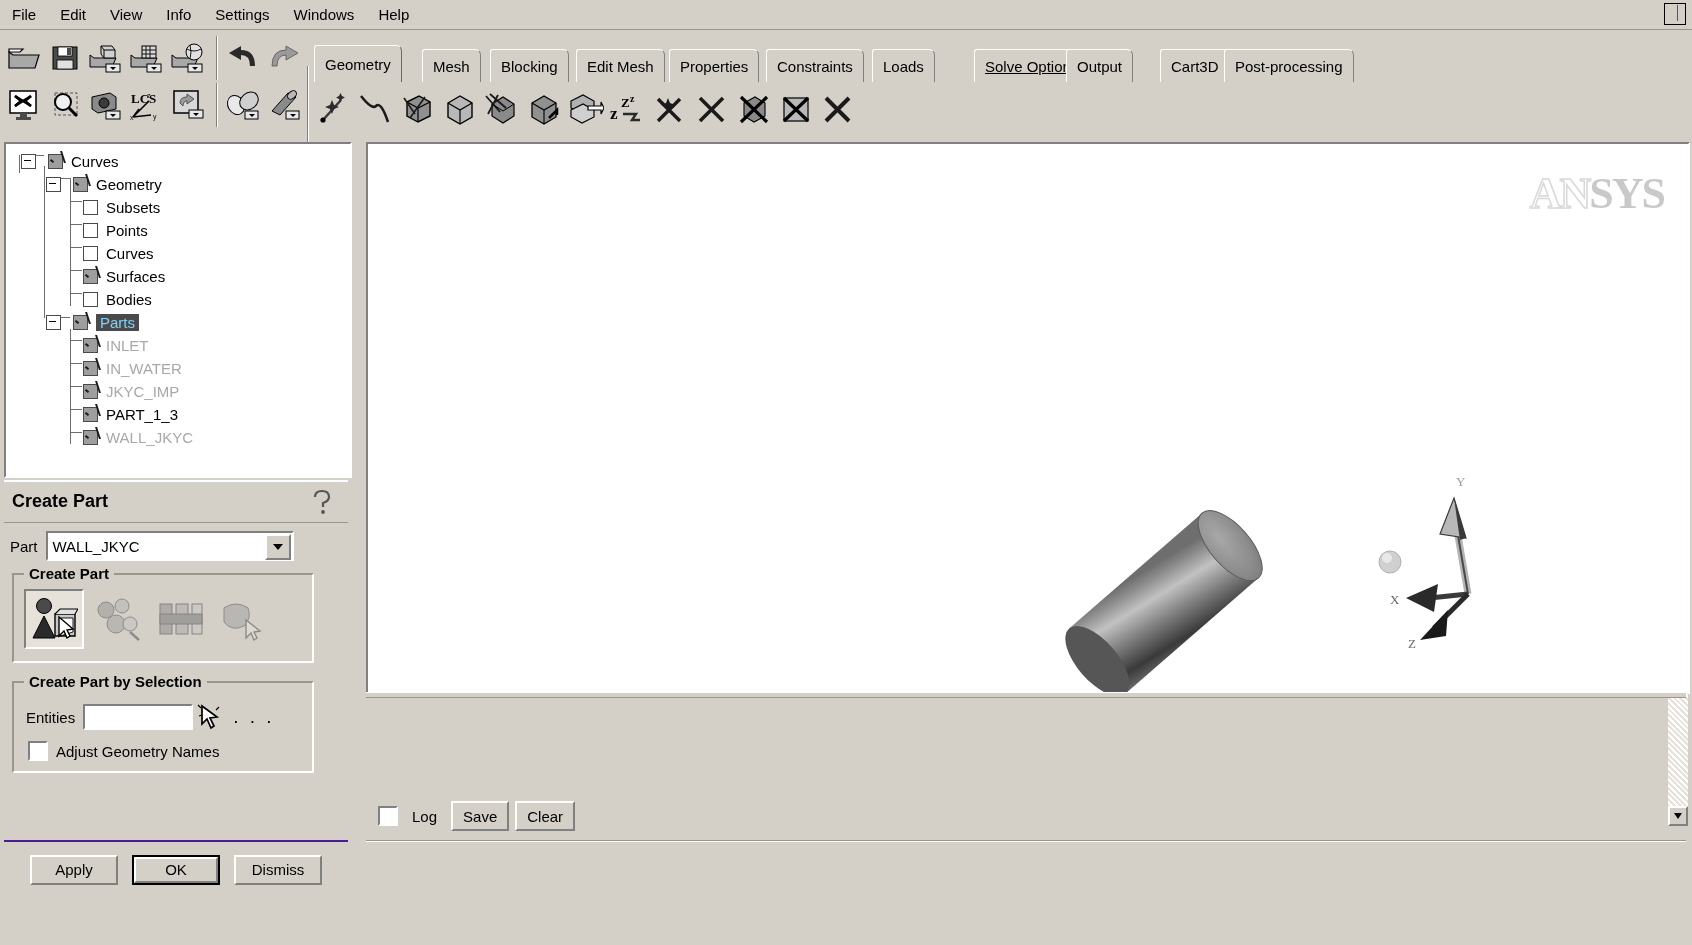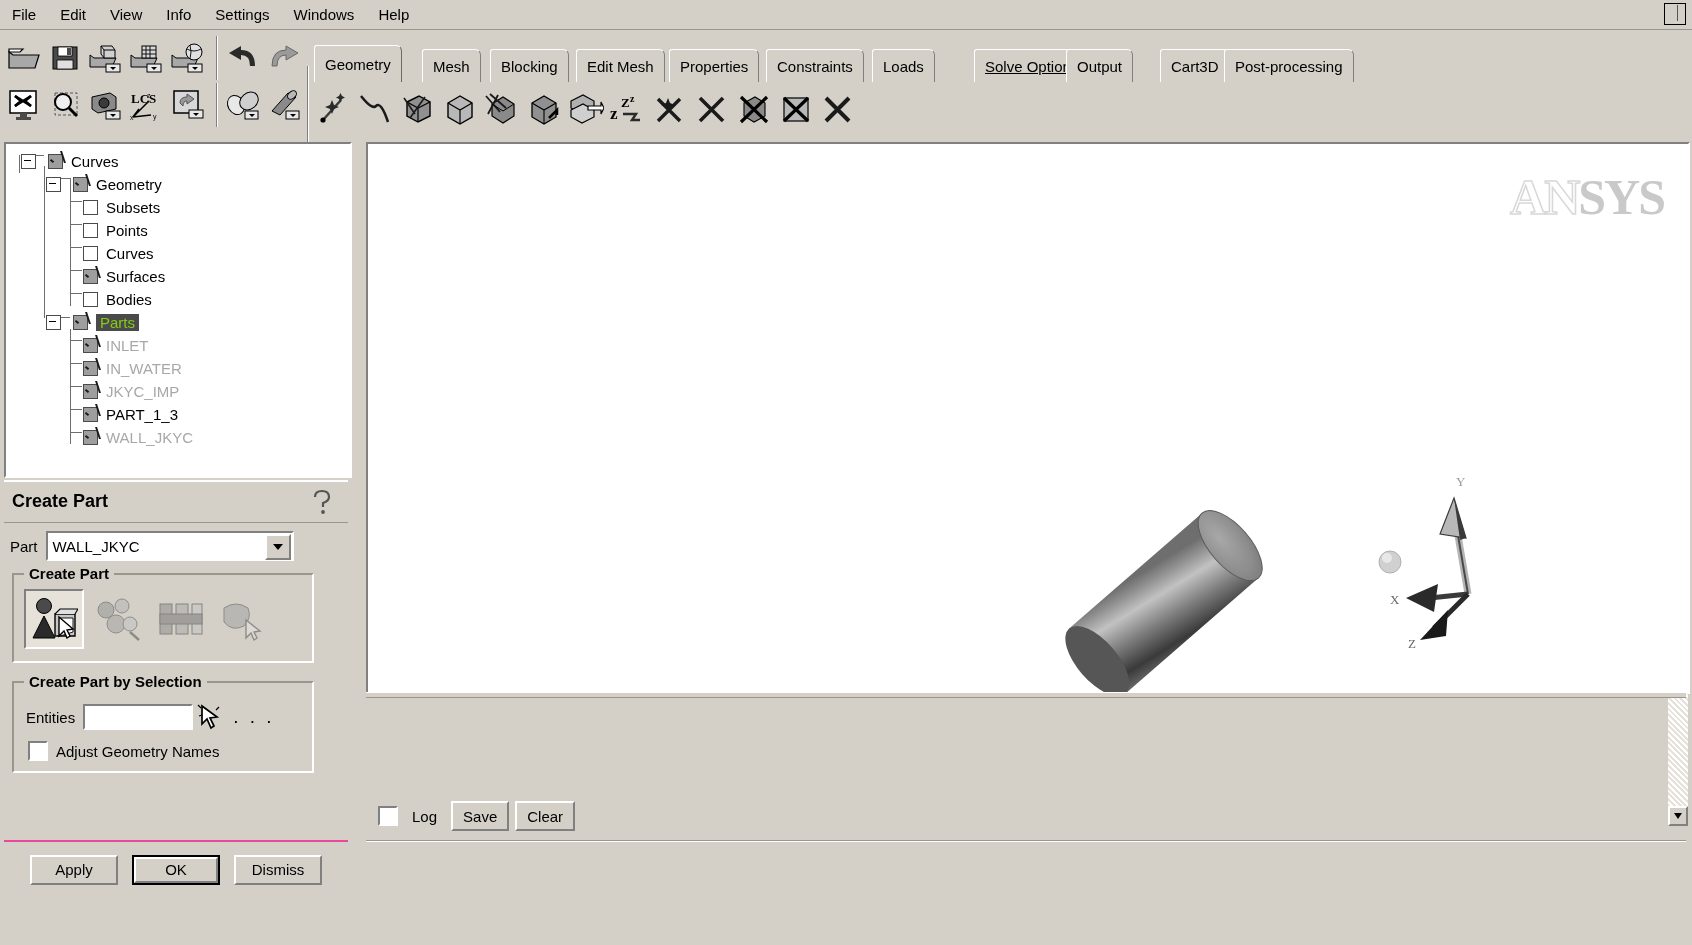--- a/index.html
+++ b/index.html
@@ -161,21 +161,21 @@
   }
   .cbox.chk:before {
     content: "";
     position: absolute; left: 1px; top: 5px;
     width: 4px; height: 2px;
     background: #1a1a1a;
     transform: rotate(40deg);
   }
   .tlabel { margin-left: 8px; cursor: default; }
   .tlabel.dim { color: #a8a8a8; }
-  .tlabel.sel { background: #4a4a4a; color: #84cc16; padding: 0 4px; }
+  .tlabel.sel { background: #4a4a4a; color: #7dd3fc; padding: 0 4px; }
   .hline {
     position: absolute;
     height: 1px; background: #6e6e6e;
   }
   .vline {
     position: absolute;
     width: 1px; background: #6e6e6e;
   }
 
   
@@ -319,21 +319,21 @@
     width:0;height:0;border-left:4px solid transparent;border-right:4px solid transparent;border-bottom:6px solid #000;
   }
   .arrow-down-s {
     width:0;height:0;border-left:4px solid transparent;border-right:4px solid transparent;border-top:6px solid #000;
   }
 
   
   #dax-buttons {
     position: absolute; left: 4px; top: 840px;
     width: 344px; height: 55px;
-    border-top: 2px solid #ec4899;
+    border-top: 2px solid #4c1d95;
     display: flex; align-items: center; justify-content: center;
     gap: 14px;
   }
   .winbtn {
     min-width: 88px; height: 30px;
     background: #d4d0c8;
     border: 2px solid;
     border-color: #ffffff #808080 #808080 #ffffff;
     font-size: 15px;
     display: flex; align-items: center; justify-content: center;
@@ -352,21 +352,21 @@
   #viewport-frame {
     position: absolute; left: 366px; top: 142px;
     width: 1320px; height: 548px;
     background: #ffffff;
     border: 2px solid;
     border-color: #808080 #ffffff #ffffff #808080;
     overflow: hidden;
   }
   #ansys-logo {
     position: absolute; right: 24px; top: 28px;
-    font-size: 50px; font-weight: bold;
+    font-size: 44px; font-weight: bold;
     letter-spacing: -2px;
     line-height: 1;
     font-family: "Liberation Serif", serif;
     user-select: none;
   }
   #ansys-logo .an {
     color: #ffffff;
     -webkit-text-stroke: 1.5px #d8d8d8;
     text-shadow: 0 0 0 #d8d8d8;
   }

